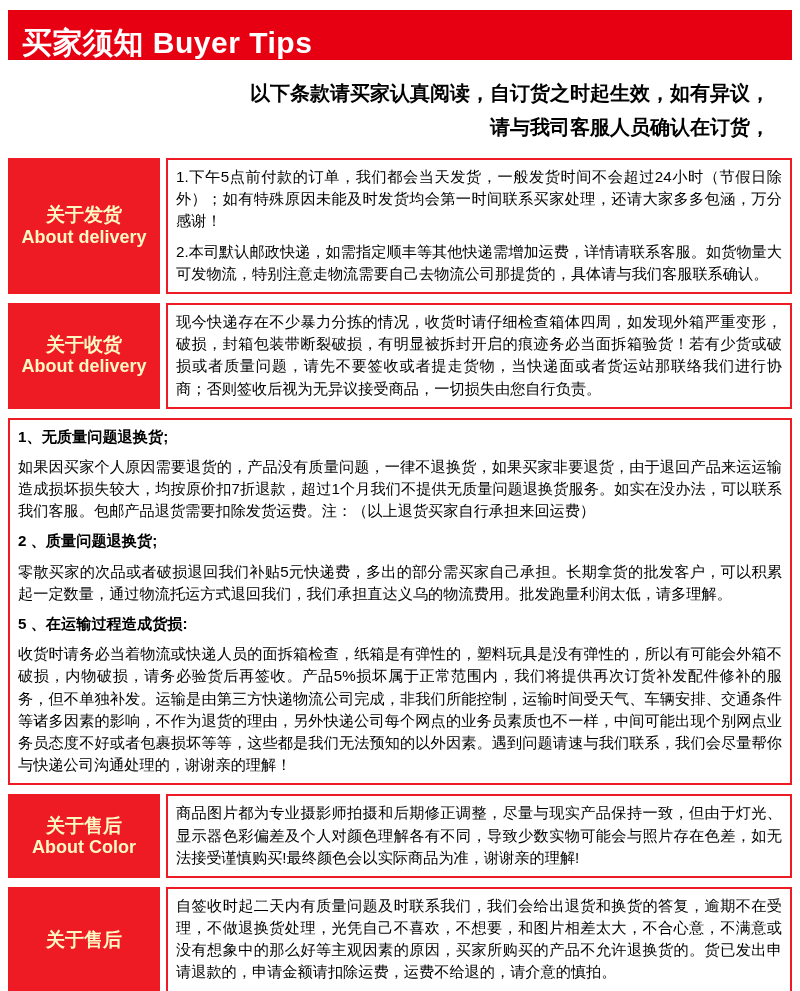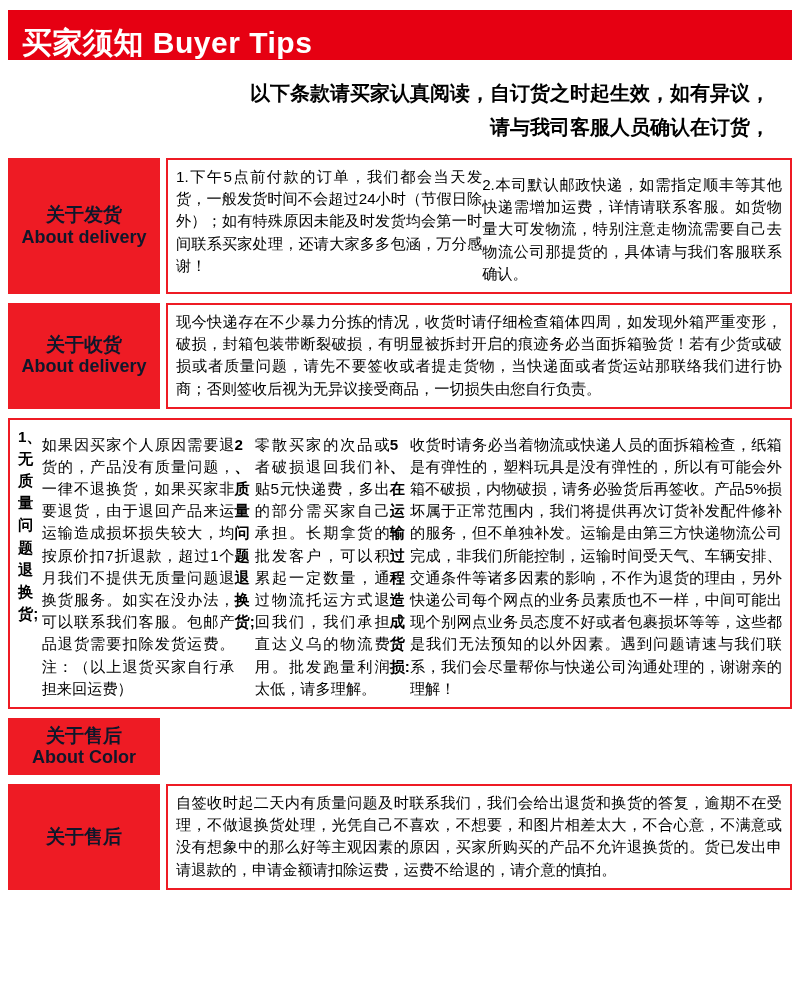--- a/index.html
+++ b/index.html
@@ -61,21 +61,21 @@
   }
   .tips-row {
     display: flex;
     align-items: stretch;
     gap: 6px;
   }
   .row-label {
     width: 152px;
     flex: 0 0 152px;
     background: #ee1b24;
-    color: #0f172a;
+    color: #fef9c3;
     display: flex;
     flex-direction: column;
     align-items: center;
     justify-content: center;
     text-align: center;
     font-weight: bold;
     padding: 6px 2px;
     box-sizing: border-box;
     line-height: 1.22;
   }
@@ -90,21 +90,21 @@
   .row-body {
     flex: 1 1 auto;
     border: 2px solid #ee1b24;
     box-sizing: border-box;
     padding: 6px 8px 7px 8px;
     font-size: 15.2px;
     line-height: 1.46;
     text-align: justify;
     color: #000000;
     display: flex;
-    flex-direction: row;
+    flex-direction: column;
     justify-content: center;
   }
   .row-body p {
     margin: 0;
   }
   .row-body p + p {
     margin-top: 8px;
   }
   .para-strong {
     font-weight: bold;
@@ -156,20 +156,23 @@
         <p class="para-strong">5 、在运输过程造成货损:</p>
         <p>收货时请务必当着物流或快递人员的面拆箱检查，纸箱是有弹性的，塑料玩具是没有弹性的，所以有可能会外箱不破损，内物破损，请务必验货后再签收。产品5%损坏属于正常范围内，我们将提供再次订货补发配件修补的服务，但不单独补发。运输是由第三方快递物流公司完成，非我们所能控制，运输时间受天气、车辆安排、交通条件等诸多因素的影响，不作为退货的理由，另外快递公司每个网点的业务员素质也不一样，中间可能出现个别网点业务员态度不好或者包裹损坏等等，这些都是我们无法预知的以外因素。遇到问题请速与我们联系，我们会尽量帮你与快递公司沟通处理的，谢谢亲的理解！</p>
       </div>
     </div>
 
     <div class="tips-row">
       <div class="row-label">
         <span class="cn">关于售后</span>
         <span class="en">About  Color</span>
       </div>
+      <div class="row-body">
+        <p>商品图片都为专业摄影师拍摄和后期修正调整，尽量与现实产品保持一致，但由于灯光、显示器色彩偏差及个人对颜色理解各有不同，导致少数实物可能会与照片存在色差，如无法接受谨慎购买!最终颜色会以实际商品为准，谢谢亲的理解!</p>
+      </div>
     </div>
 
     <div class="tips-row">
       <div class="row-label">
         <span class="cn">关于售后</span>
       </div>
       <div class="row-body">
         <p>自签收时起二天内有质量问题及时联系我们，我们会给出退货和换货的答复，逾期不在受理，不做退换货处理，光凭自己不喜欢，不想要，和图片相差太大，不合心意，不满意或没有想象中的那么好等主观因素的原因，买家所购买的产品不允许退换货的。货已发出申请退款的，申请金额请扣除运费，运费不给退的，请介意的慎拍。</p>
       </div>
     </div>

